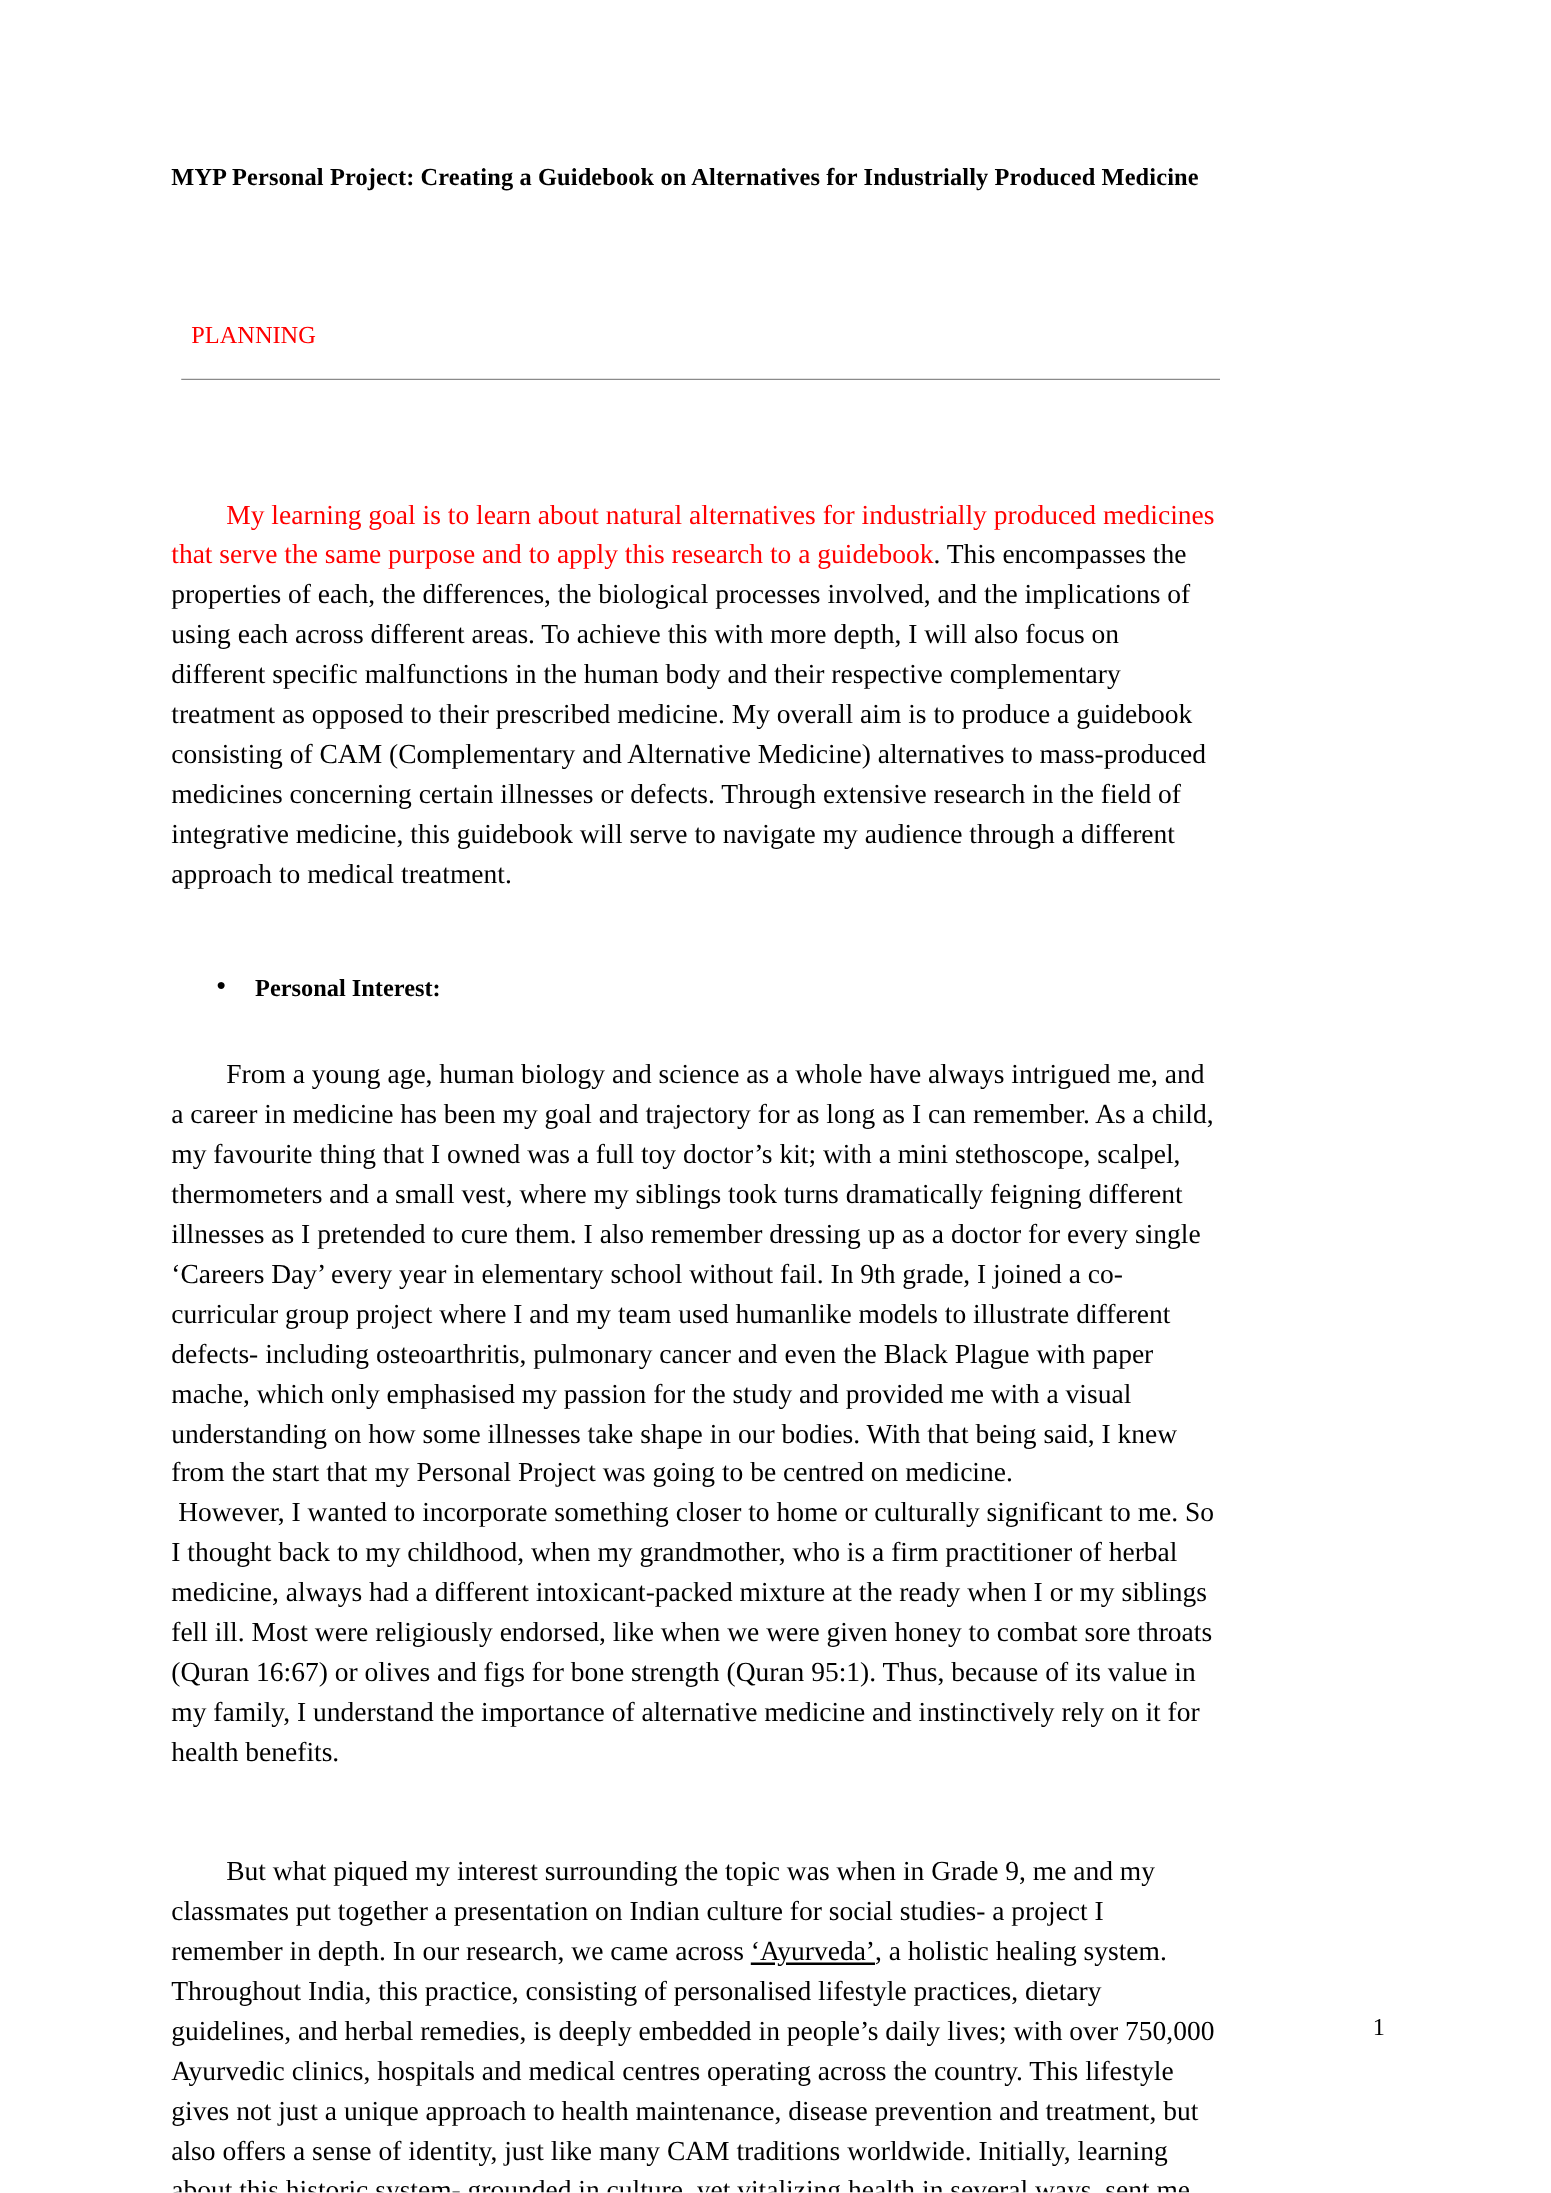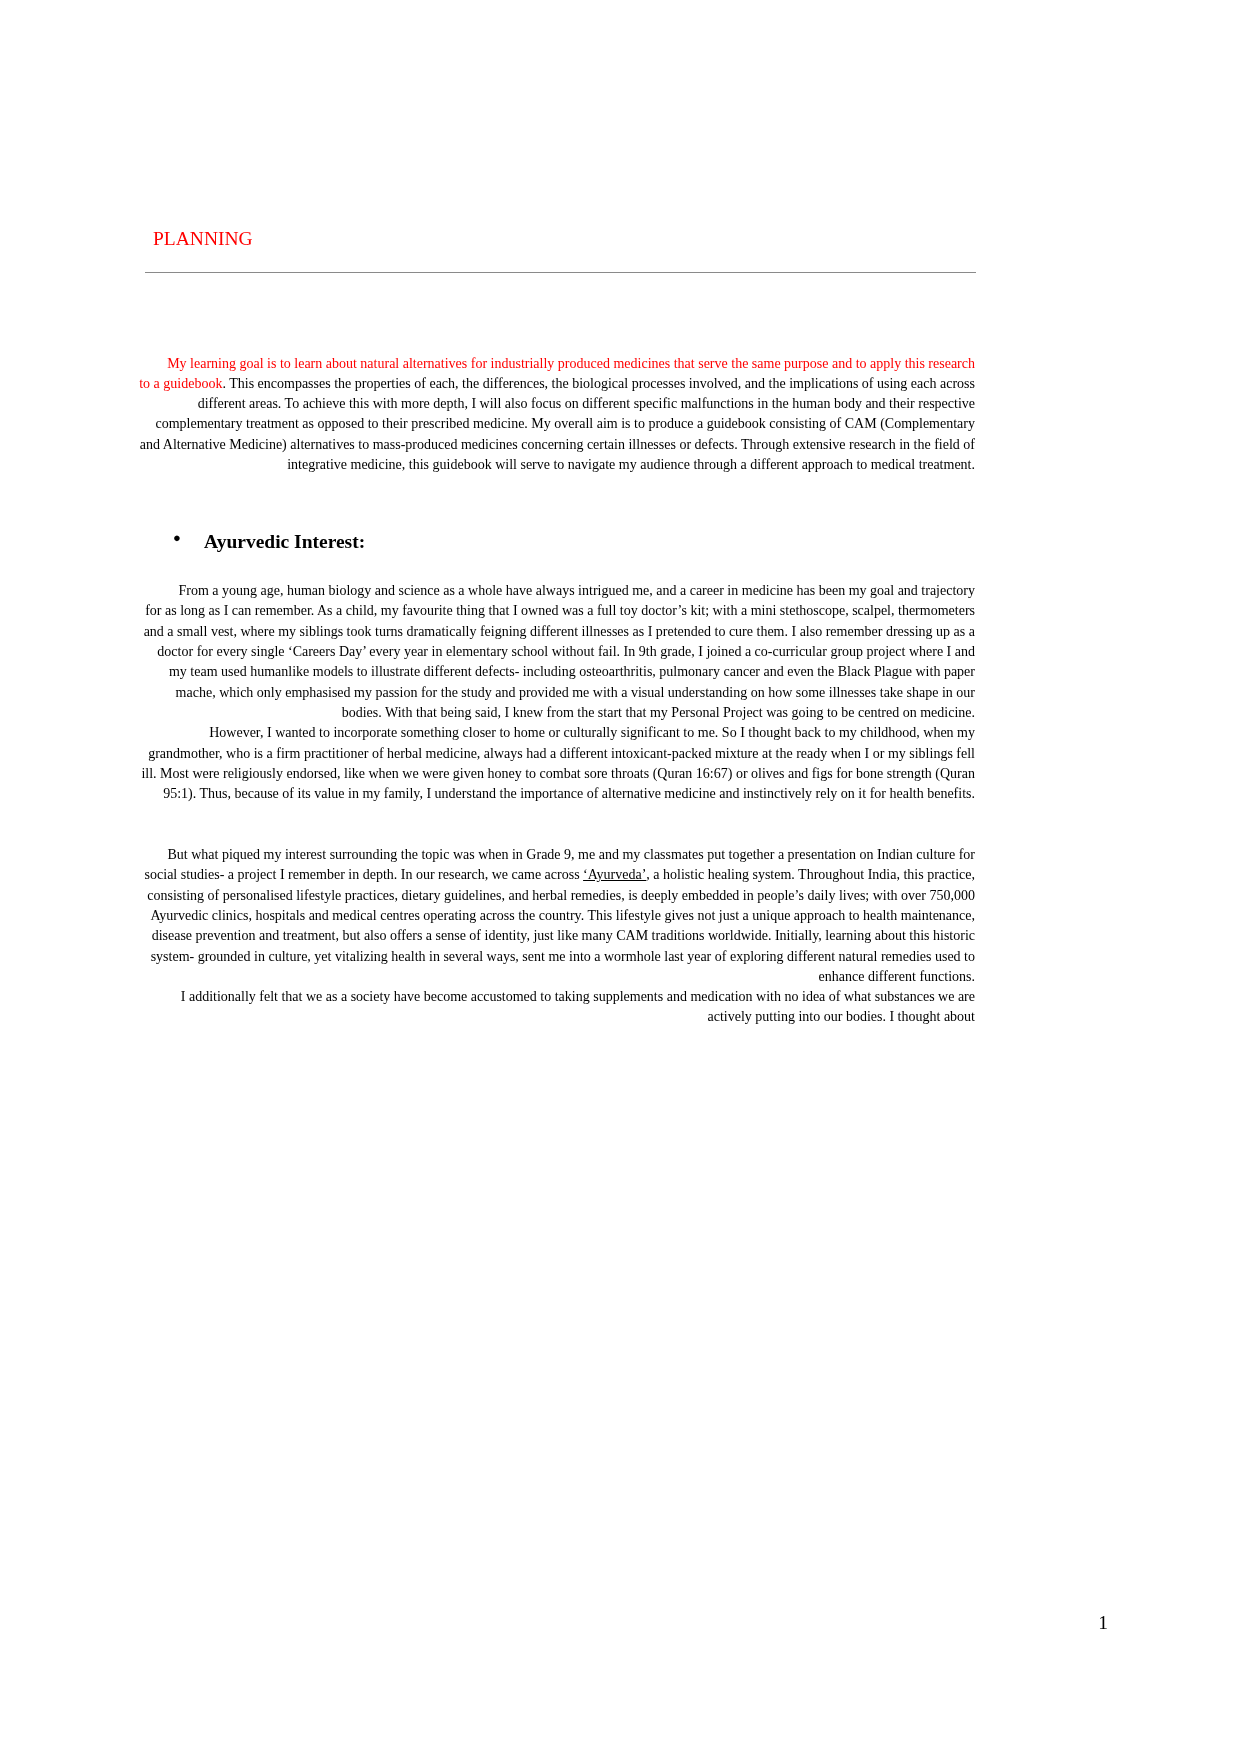--- a/index.html
+++ b/index.html
@@ -61,24 +61,24 @@
   li.bullet-item::before {
     content: "\25CF";
     position: absolute;
     left: 36px;
     top: -1px;
     font-size: 13px;
     line-height: 1.9;
     font-weight: normal;
   }
   .body-text {
-    font-size: 14px;
+    font-size: 22px;
     line-height: 1.45;
     margin: 0;
-    text-align: right;
+    text-align: left;
     white-space: pre-wrap;
   }
   .gap-lg { height: 55px; }
   .gap-md { height: 31px; }
   .gap-sm { height: 5px; }
   .red { color: #ff0000; }
   .underline { text-decoration: underline; }
   .page-number {
     position: absolute;
     right: 133px;
@@ -86,38 +86,39 @@
     font-size: 19.5px;
     line-height: 1;
   }
 </style>
 </head>
 <body>
 
 <div class="page">
   <div class="content">
 
+    <h1 class="doc-title">MYP Personal Project: Creating a Guidebook on Alternatives for Industrially Produced Medicine</h1>
 
     <div class="section-label">PLANNING</div>
 
     <hr class="rule">
 
     <div class="gap-lg"></div>
 
     <ul class="bullets">
 
       <div class="gap-sm"></div>
       <p class="body-text">
         <span class="red">My learning goal is to learn about natural alternatives for industrially produced medicines that serve the same purpose and to apply this research to a guidebook</span><span>. This encompasses the properties of each, the differences, the biological processes involved, and the implications of using each across different areas. To achieve this with more depth, I will also focus on different specific malfunctions in the human body and their respective complementary treatment as opposed to their prescribed medicine. My overall aim is to produce a guidebook consisting of CAM (Complementary and Alternative Medicine) alternatives to mass-produced medicines concerning certain illnesses or defects. Through extensive research in the field of integrative medicine, this guidebook will serve to navigate my audience through a different approach to medical treatment.</span>
       </p>
 
       <div class="gap-md"></div>
 
       <li class="bullet-item">
-        <span>Ayurvedic Interest:</span>
+        <span>Personal Interest:</span>
       </li>
       <div class="gap-sm"></div>
       <p class="body-text">
         <span>From a young age, human biology and science as a whole have always intrigued me, and a career in medicine has been my goal and trajectory for as long as I can remember. As a child, my favourite thing that I owned was a full toy doctor’s kit; with a mini stethoscope, scalpel, thermometers and a small vest, where my siblings took turns dramatically feigning different illnesses as I pretended to cure them. I also remember dressing up as a doctor for every single ‘Careers Day’ every year in elementary school without fail. In 9th grade, I joined a co-curricular group project where I and my team used humanlike models to illustrate different defects- including osteoarthritis, pulmonary cancer and even the Black Plague with paper mache, which only emphasised my passion for the study and provided me with a visual understanding on how some illnesses take shape in our bodies. With that being said, I knew from the start that my Personal Project was going to be centred on medicine.
  However, I wanted to incorporate something closer to home or culturally significant to me. So I thought back to my childhood, when my grandmother, who is a firm practitioner of herbal medicine, always had a different intoxicant-packed mixture at the ready when I or my siblings fell ill. Most were religiously endorsed, like when we were given honey to combat sore throats (Quran 16:67) or olives and figs for bone strength (Quran 95:1). Thus, because of its value in my family, I understand the importance of alternative medicine and instinctively rely on it for health benefits.</span>
       </p>
       <p class="body-text">
         <span>But what piqued my interest surrounding the topic was when in Grade 9, me and my classmates put together a presentation on Indian culture for social studies- a project I remember in depth. In our research, we came across </span><span class="underline">‘Ayurveda’</span><span>, a holistic healing system. Throughout India, this practice, consisting of personalised lifestyle practices, dietary guidelines, and herbal remedies, is deeply embedded in people’s daily lives; with over 750,000 Ayurvedic clinics, hospitals and medical centres operating across the country. This lifestyle gives not just a unique approach to health maintenance, disease prevention and treatment, but also offers a sense of identity, just like many CAM traditions worldwide. Initially, learning about this historic system- grounded in culture, yet vitalizing health in several ways, sent me into a wormhole last year of exploring different natural remedies used to enhance different functions.
  I additionally felt that we as a society have become accustomed to taking supplements and medication with no idea of what substances we are actively putting into our bodies. I thought about</span>
       </p>

